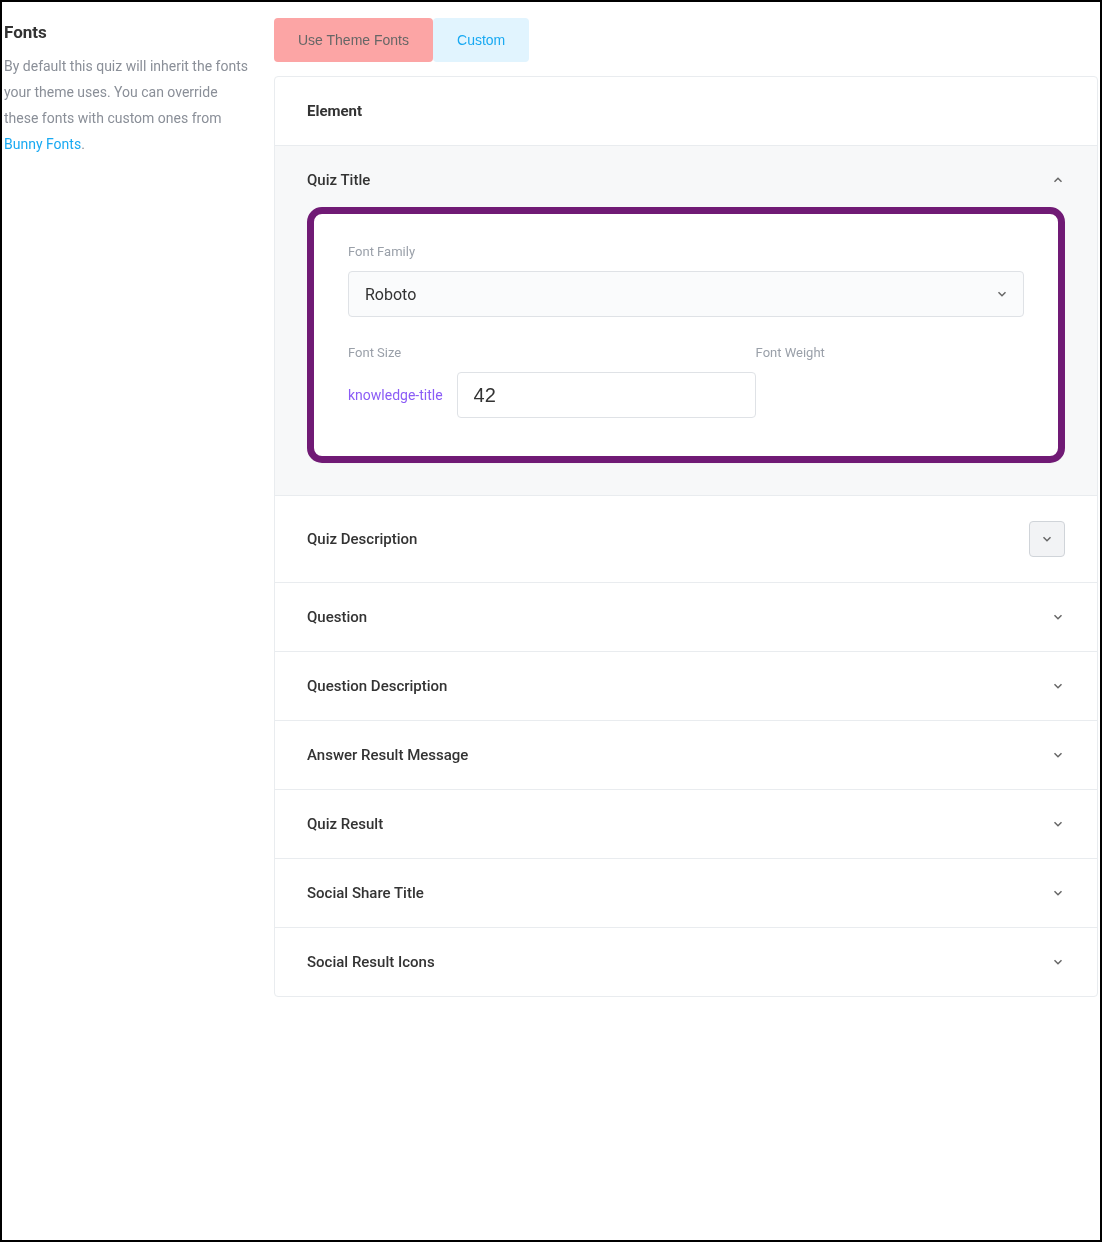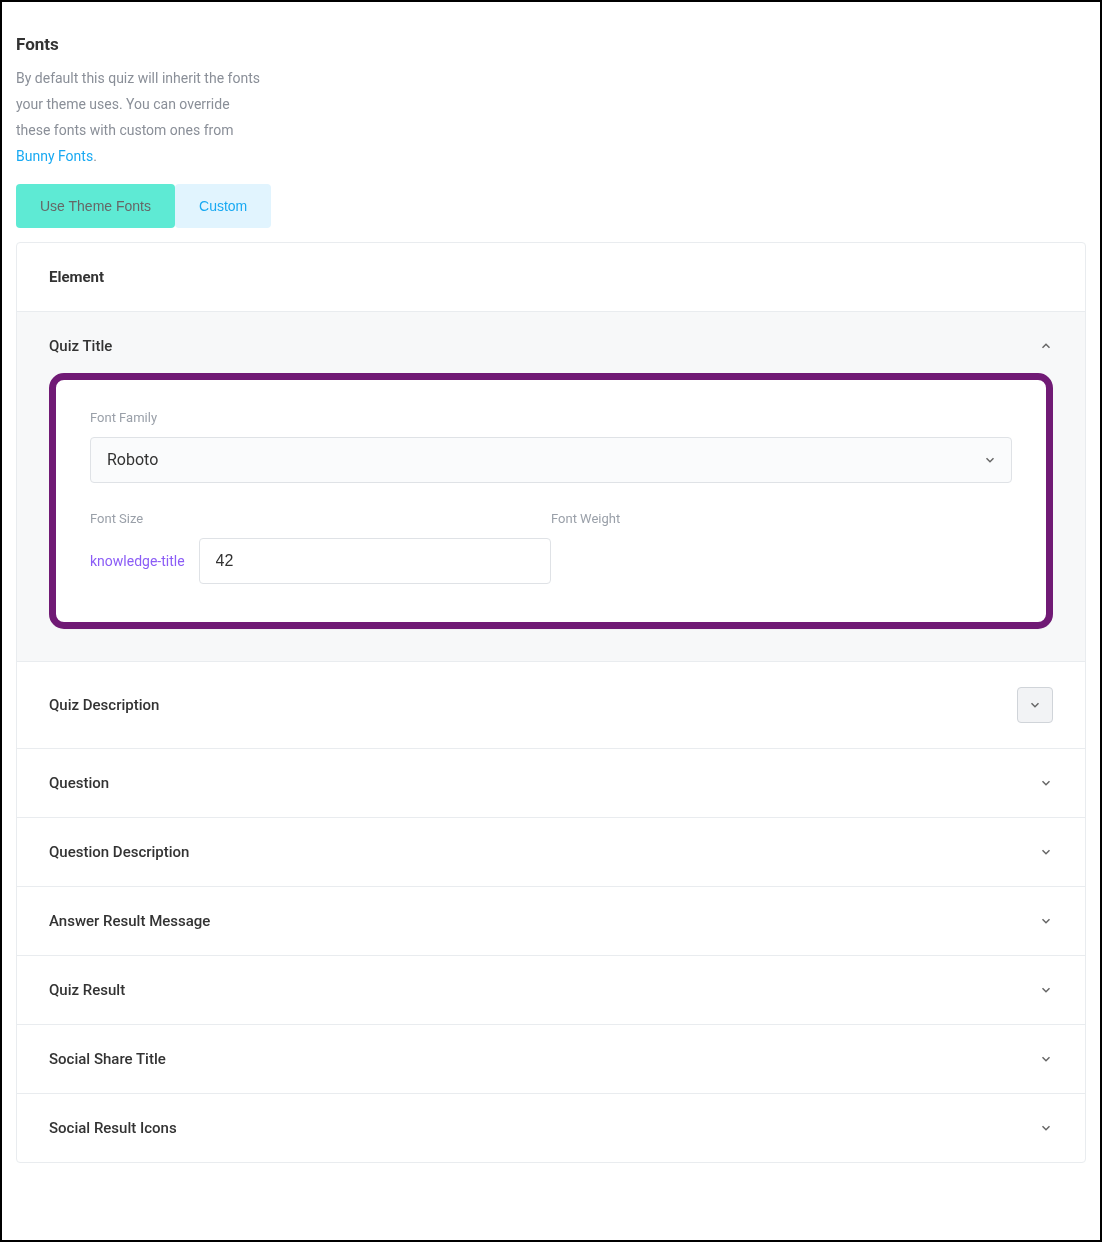--- a/index.html
+++ b/index.html
@@ -7,22 +7,21 @@
     margin: 0;
     font-family: -apple-system, BlinkMacSystemFont, "Segoe UI", Roboto, Helvetica, Arial, sans-serif;
     background: #fff;
     color: #333;
   }
   .frame {
     width: 1102px;
     height: 1242px;
     border: 2px solid #000;
     display: flex;
-    padding: 14px;
-    flex-direction: column;
+    padding: 2px;
   }
   .sidebar {
     width: 270px;
     padding-right: 20px;
     padding-top: 18px;
   }
   .sidebar h2 {
     font-size: 17px;
     font-weight: 700;
     margin: 0 0 12px 0;
@@ -50,21 +49,21 @@
   .tab {
     padding: 14px 24px;
     font-size: 14px;
     border-radius: 4px;
     cursor: pointer;
     border: none;
     background: transparent;
     color: #555;
   }
   .tab.inactive {
-    background: #5eead4;
+    background: #fca5a5;
     color: #666;
   }
   .tab.active {
     background: #e1f4fe;
     color: #18a9f2;
   }
   .panel {
     border: 1px solid #e9ecef;
     border-radius: 4px;
   }
@@ -164,21 +163,21 @@
     color: #8b5cf6;
     white-space: nowrap;
   }
   .text-input {
     flex: 1;
     height: 46px;
     border: 1px solid #dfe2e6;
     border-radius: 4px;
     background: #fff;
     padding: 0 16px;
-    font-size: 16px;
+    font-size: 20px;
     color: #333;
     outline: none;
   }
   svg { display: block; }
 </style>
 </head>
 <body>
 
 <div class="frame">
   <div class="sidebar">

